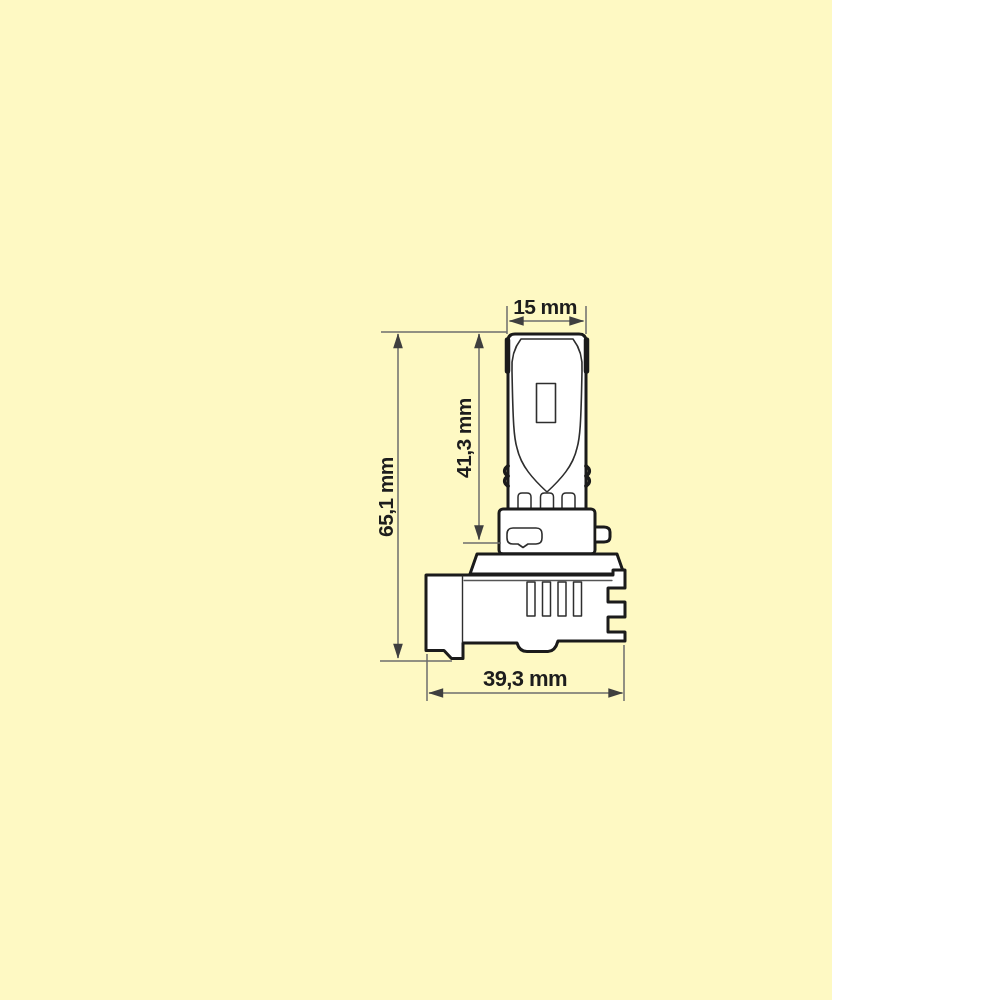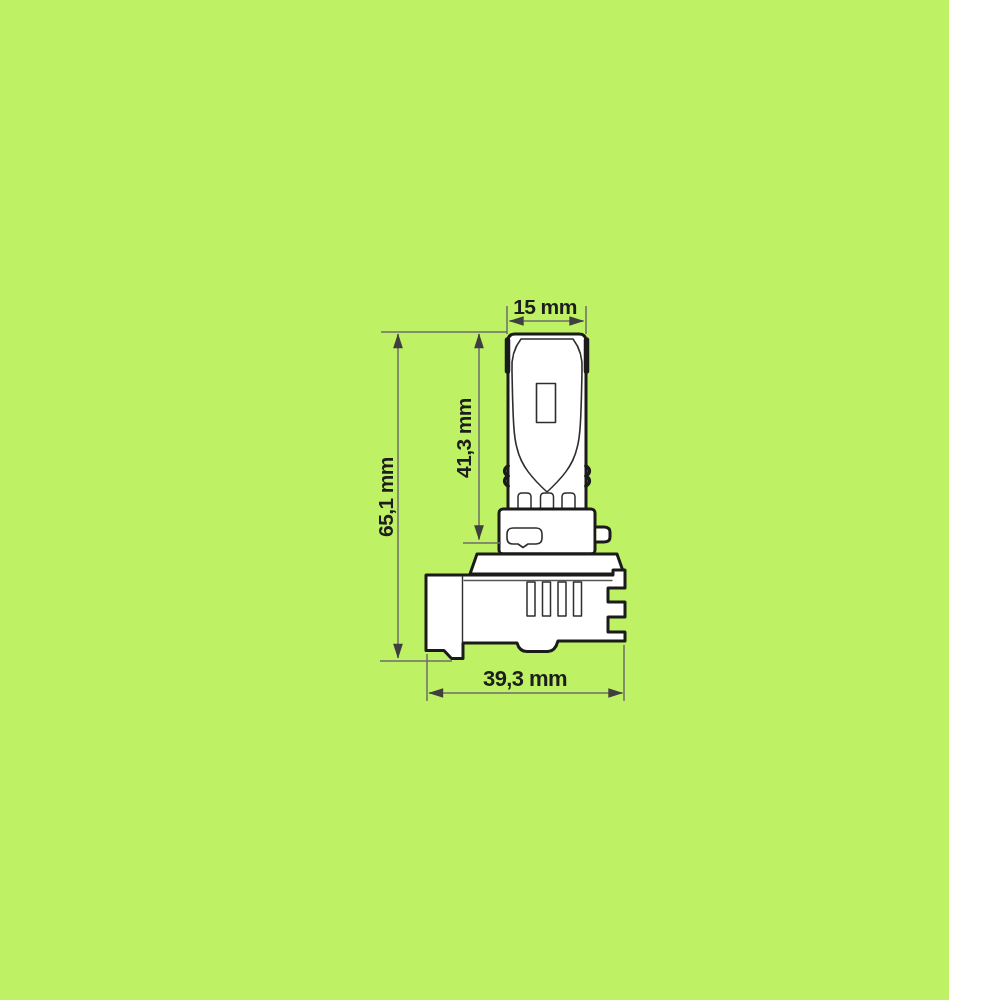--- a/index.html
+++ b/index.html
@@ -6,23 +6,23 @@
     margin: 0;
     padding: 0;
     width: 1000px;
     height: 1000px;
     background: #ffffff;
     overflow: hidden;
     font-family: "Liberation Sans", sans-serif;
   }
   .stage {
     position: relative;
-    width: 949px;
+    width: 832px;
     height: 1000px;
-    background: #bef264;
+    background: #fef9c3;
   }
   svg { display: block; }
   text.dim-label {
     font-family: "Liberation Sans", sans-serif;
     font-weight: 700;
     letter-spacing: -0.6px;
   }
 </style>
 </head>
 <body>

